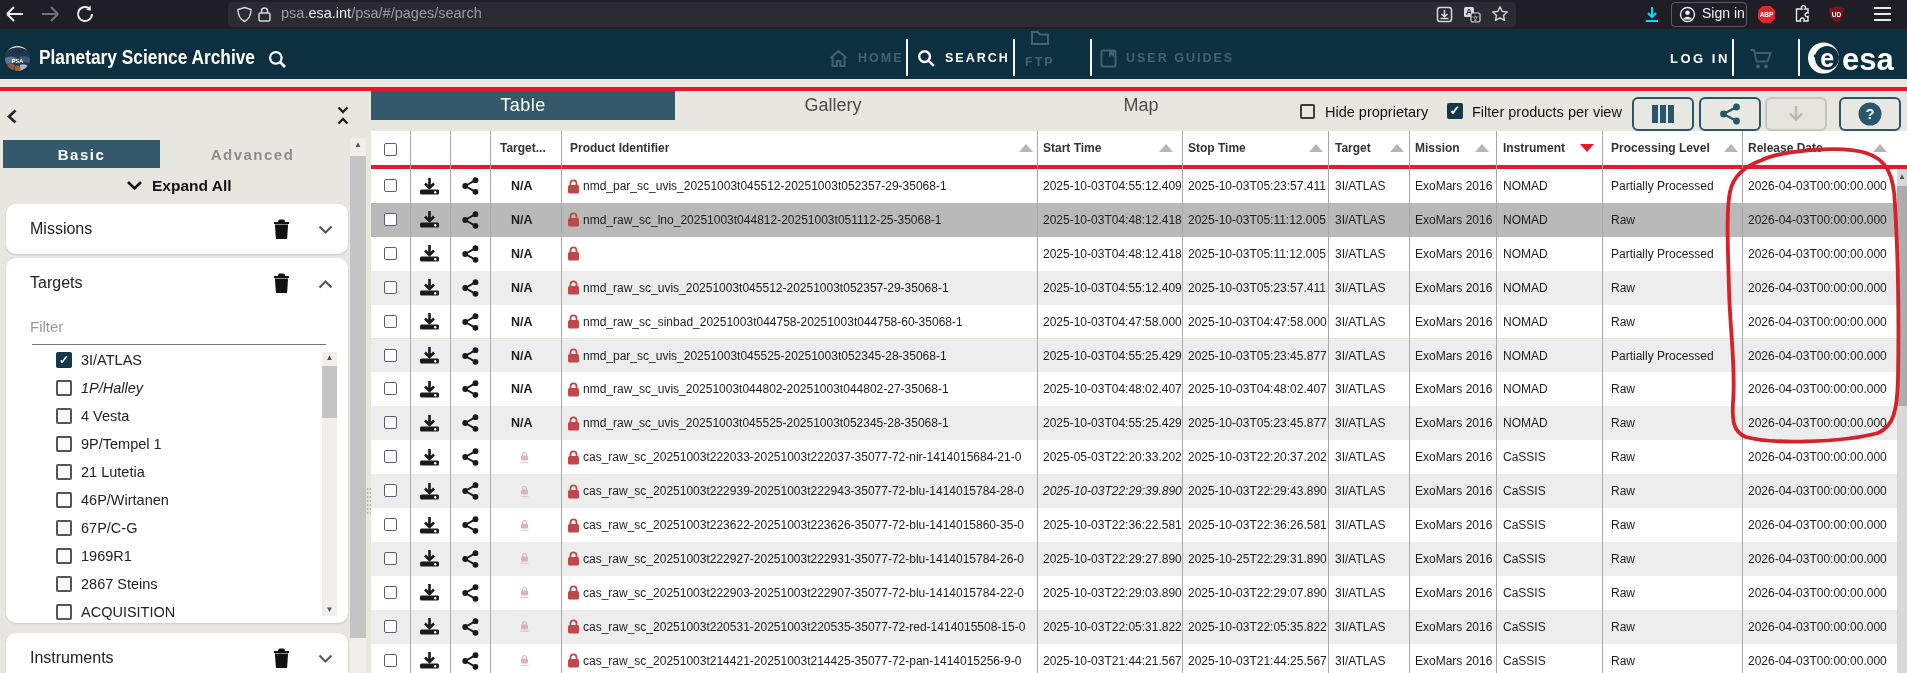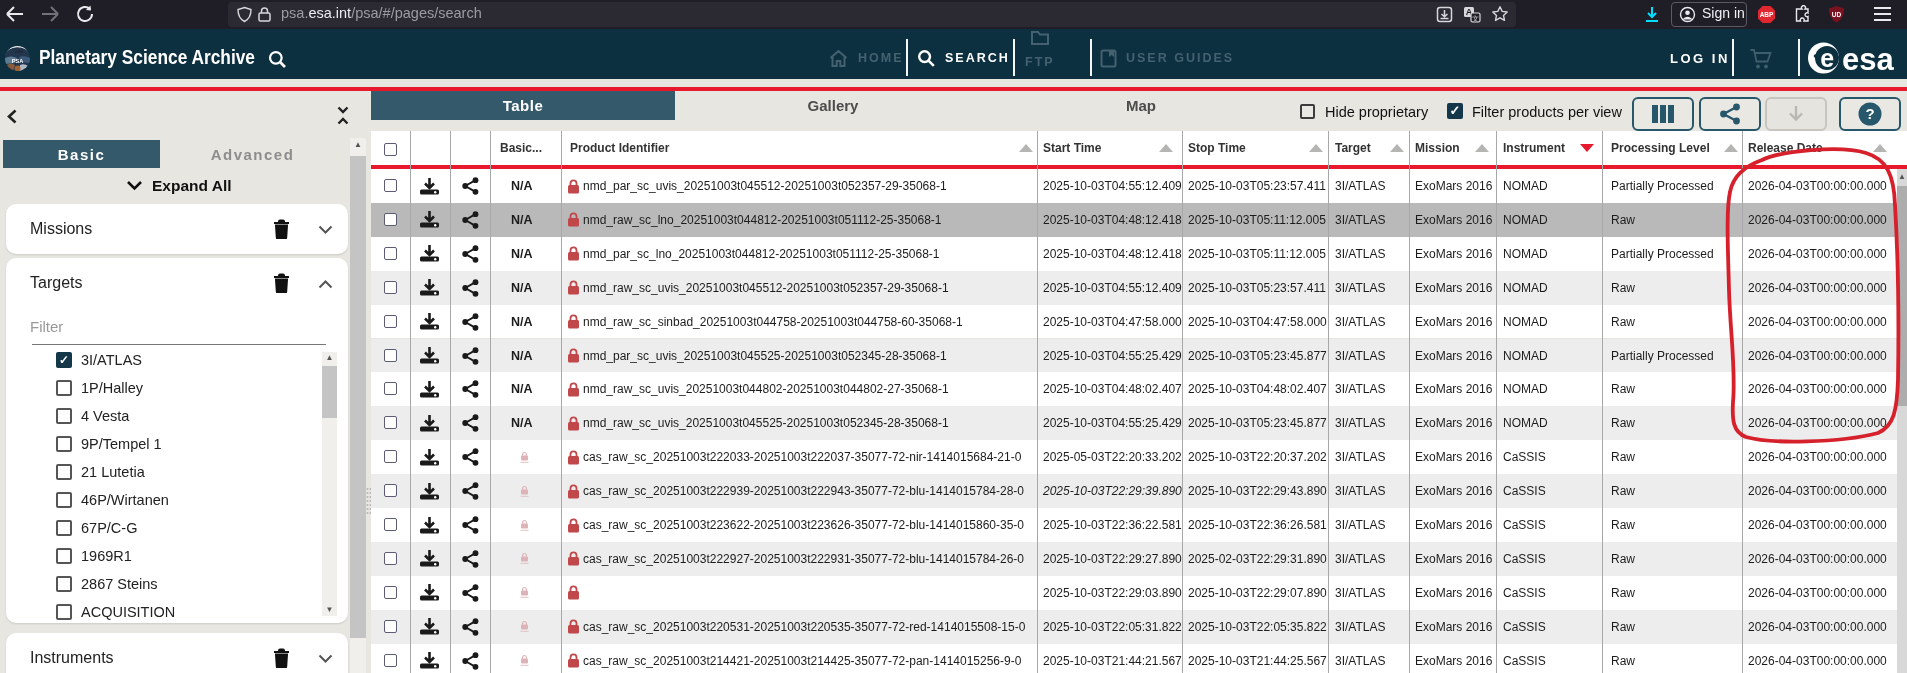--- a/index.html
+++ b/index.html
@@ -34,21 +34,21 @@
   .cbchecked { width:16px; height:16px; border-radius:2px; background:#14374a; color:#fff;
                display:flex; align-items:center; justify-content:center; font-size:12px; font-weight:bold; }
 
   
   .sbtrack { position:absolute; background:#f0efeb; }
   .sbthumb { position:absolute; background:#c4c4c4; }
   .sbarrow { position:absolute; color:#555; font-size:8px; text-align:center; }
 
   
   .tab2 { position:absolute; top:91px; height:29px; display:flex; align-items:center; justify-content:center;
-          font-size:15px; font-weight:bold; }
+          font-size:18px; font-weight:normal; }
   #tabtable { left:371px; width:304px; background:#33596a; color:#fff; letter-spacing:0.5px; }
   #tabgallery { left:675px; width:316px; color:#4c4c4c; }
   #tabmap { left:991px; width:300px; color:#4c4c4c; }
 
   .ctrl-label { position:absolute; top:104px; font-size:14.5px; color:#111; }
   .btn { position:absolute; top:97px; width:62px; height:34px; border:2px solid #27576b; border-radius:6px;
          background:#e9e8e3; display:flex; align-items:center; justify-content:center; }
 
   
   #headrow { position:absolute; left:371px; top:131px; width:1536px; height:33.5px; background:#fff; }
@@ -244,21 +244,21 @@
     <svg class="abs" style="left:312px;top:22px" width="15" height="9" viewBox="0 0 15 9">
         <path d="M1.5 7.5 L7.5 1.5 L13.5 7.5" stroke="#555" stroke-width="2" fill="none"></path>
       </svg>
     <div class="abs" style="left:24px;top:60px;font-size:15px;color:#999;">Filter</div>
     <div class="abs" style="left:26px;top:86px;width:294px;height:1px;background:#777;"></div>
 
     <div class="itemrow" style="top:94px;">
         <span class="cbchecked">✓</span>
         <span>3I/ATLAS</span>
       </div>
-    <div class="itemrow" style="top:122px;">
+    <div class="itemrow" style="top:122px;font-style:italic;">
         <span class="cb"></span>
         <span>1P/Halley</span>
       </div>
     <div class="itemrow" style="top:150px;justify-content:space-between;">
         <span class="cb"></span>
         <span>4 Vesta</span>
       </div>
     <div class="itemrow" style="top:178px;">
         <span class="cb"></span>
         <span>9P/Tempel 1</span>
@@ -358,21 +358,21 @@
   </div>
   <div class="btn" style="left:1839px;">
     <svg width="26" height="26" viewBox="0 0 26 26">
         <circle cx="13" cy="13" r="11.5" fill="#27576b"></circle>
         <text x="13" y="18" font-size="15" font-weight="bold" fill="#fff" text-anchor="middle">?</text>
       </svg>
   </div>
 
   <div id="headrow">
     <div class="rowcb" style="top:12px;"></div>
-    <div class="hcell" style="left:129px;">Basic...</div>
+    <div class="hcell" style="left:129px;">Target...</div>
     <div class="hcell" style="left:199px;">Product Identifier</div>
     <div class="hcell" style="left:648px;">
         <span class="sort"></span>
       </div>
     <div class="hcell" style="left:672px;">Start Time</div>
     <div class="hcell" style="left:788px;">
         <span class="sort"></span>
       </div>
     <div class="hcell" style="left:817px;">Stop Time</div>
     <div class="hcell" style="left:938px;">
@@ -491,21 +491,20 @@
             </g>
           </svg>
         </div>
     <div class="cell" style="left:140px;font-weight:bold;font-size:12.5px;">N/A</div>
     <div class="cell" style="left:196px;">
           <svg width="13" height="15" viewBox="0 0 13 15">
             <rect x="1" y="6" width="11" height="8.5" rx="1.5" fill="#c0474a"></rect>
             <path d="M3.5 6.5 V4.3 a3 3 0 0 1 6 0 V6.5" stroke="#c0474a" stroke-width="1.8" fill="none"></path>
           </svg>
         </div>
-    <div class="cell" style="left:212px;">nmd_par_sc_lno_20251003t044812-20251003t051112-25-35068-1</div>
     <div class="cell" style="left:672px;">2025-10-03T04:48:12.418</div>
     <div class="cell" style="left:817px;">2025-10-03T05:11:12.005</div>
     <div class="cell" style="left:964px;">3I/ATLAS</div>
     <div class="cell" style="left:1044px;">ExoMars 2016</div>
     <div class="cell" style="left:1132px;">NOMAD</div>
     <div class="cell" style="left:1240px;">Partially Processed</div>
     <div class="cell" style="left:1377px;">2026-04-03T00:00:00.000</div>
   </div>
       <div class="row rg" style="top:270.7px;">
     <div class="rowcb"></div>
@@ -832,21 +831,21 @@
           </svg>
         </div>
     <div class="cell" style="left:196px;">
           <svg width="13" height="15" viewBox="0 0 13 15">
             <rect x="1" y="6" width="11" height="8.5" rx="1.5" fill="#c0474a"></rect>
             <path d="M3.5 6.5 V4.3 a3 3 0 0 1 6 0 V6.5" stroke="#c0474a" stroke-width="1.8" fill="none"></path>
           </svg>
         </div>
     <div class="cell" style="left:212px;">cas_raw_sc_20251003t222927-20251003t222931-35077-72-blu-1414015784-26-0</div>
     <div class="cell" style="left:672px;">2025-10-03T22:29:27.890</div>
-    <div class="cell" style="left:817px;">2025-02-03T22:29:31.890</div>
+    <div class="cell" style="left:817px;">2025-10-25T22:29:31.890</div>
     <div class="cell" style="left:964px;">3I/ATLAS</div>
     <div class="cell" style="left:1044px;">ExoMars 2016</div>
     <div class="cell" style="left:1132px;">CaSSIS</div>
     <div class="cell" style="left:1240px;">Raw</div>
     <div class="cell" style="left:1377px;">2026-04-03T00:00:00.000</div>
   </div>
       <div class="row rw" style="top:575.8px;">
     <div class="rowcb"></div>
     <div class="cell" style="left:48px;">
           <svg width="21" height="19" viewBox="0 0 21 19">
@@ -871,20 +870,21 @@
             <path d="M3.6 4.8 V3.4 a1.9 1.9 0 0 1 3.8 0 V4.8" stroke="#ddb3b8" stroke-width="1.2" fill="none"></path>
             <rect x="1.5" y="10.8" width="8" height="1" fill="#e0c0c4"></rect>
           </svg>
         </div>
     <div class="cell" style="left:196px;">
           <svg width="13" height="15" viewBox="0 0 13 15">
             <rect x="1" y="6" width="11" height="8.5" rx="1.5" fill="#c0474a"></rect>
             <path d="M3.5 6.5 V4.3 a3 3 0 0 1 6 0 V6.5" stroke="#c0474a" stroke-width="1.8" fill="none"></path>
           </svg>
         </div>
+    <div class="cell" style="left:212px;">cas_raw_sc_20251003t222903-20251003t222907-35077-72-blu-1414015784-22-0</div>
     <div class="cell" style="left:672px;">2025-10-03T22:29:03.890</div>
     <div class="cell" style="left:817px;">2025-10-03T22:29:07.890</div>
     <div class="cell" style="left:964px;">3I/ATLAS</div>
     <div class="cell" style="left:1044px;">ExoMars 2016</div>
     <div class="cell" style="left:1132px;">CaSSIS</div>
     <div class="cell" style="left:1240px;">Raw</div>
     <div class="cell" style="left:1377px;">2026-04-03T00:00:00.000</div>
   </div>
       <div class="row rg" style="top:609.7px;">
     <div class="rowcb"></div>

